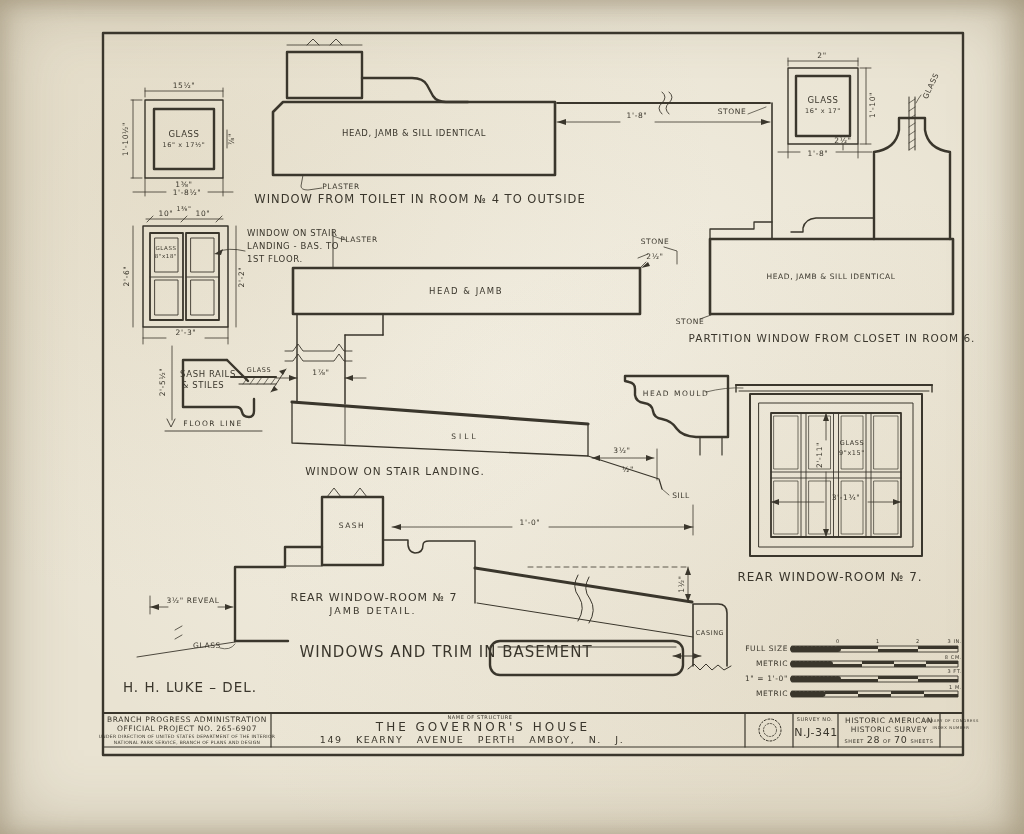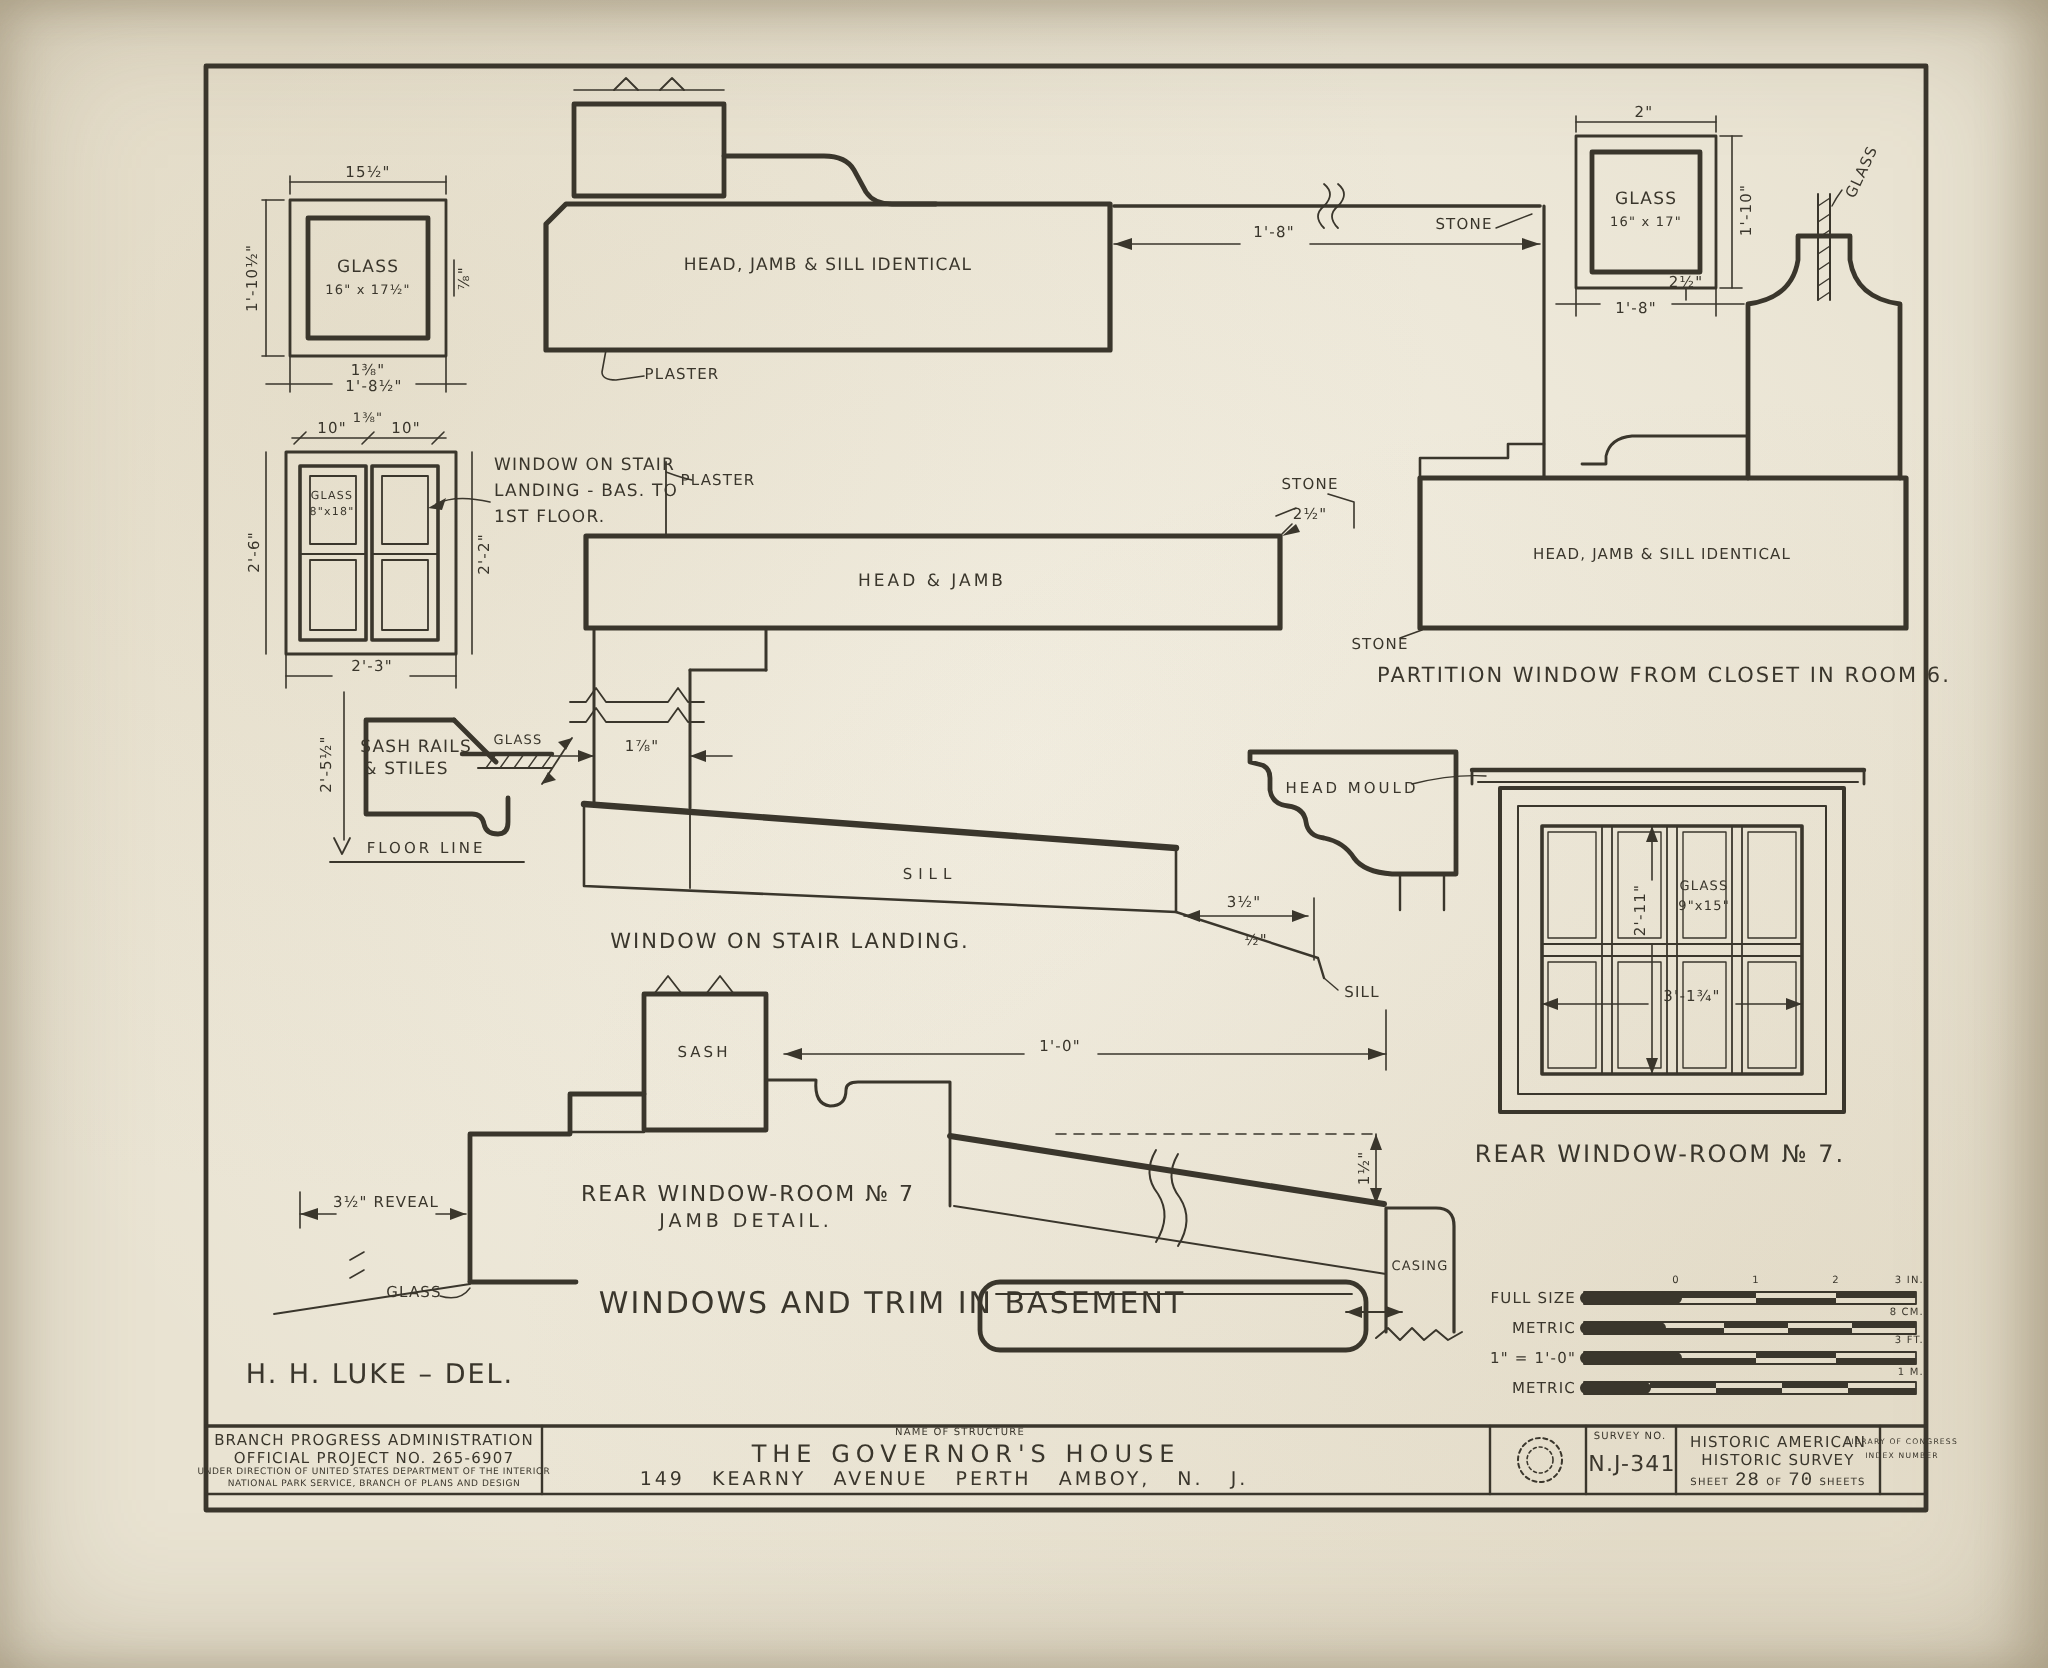--- a/index.html
+++ b/index.html
@@ -16,21 +16,21 @@
   .L{position:absolute;transform:translate(-50%,-50%);white-space:nowrap;color:#3a362c;letter-spacing:.6px;line-height:1;}
   .LL{transform:translate(0,-50%);}
   .RL{transform:translate(-100%,-50%);}
   .r90{transform:translate(-50%,-50%) rotate(-90deg);}
   .r65{transform:translate(-50%,-50%) rotate(-65deg);}
   .s5{font-size:5px;}
   .s55{font-size:5.5px;}
   .s6{font-size:6.5px;}
   .s7{font-size:7.5px;}
   .s8{font-size:8.5px;}
-  .s9{font-size:9.5px;font-family:Liberation Mono, monospace;}
+  .s9{font-size:9.5px;}
   .cap{letter-spacing:1px;}
   .sheetline{display:flex;align-items:baseline;gap:3px;}
 </style>
 </head>
 <body>
 
 <div class="sheet">
 
 <svg width="1024" height="834" viewBox="0 0 1024 834" fill="none" stroke="#3a362c" stroke-linecap="round" stroke-linejoin="round">
 
@@ -294,20 +294,21 @@
 <div class="L s7 r90" style="left:232px;top:139px">⅞"</div>
 <div class="L s8" style="left:184px;top:134px">GLASS</div>
 <div class="L s6" style="left:184px;top:145px">16" x 17½"</div>
 <div class="L s7" style="left:184px;top:185px">1⅜"</div>
 <div class="L s7" style="left:187px;top:193px">1'-8½"</div>
 
 <div class="L s8" style="left:414px;top:133px">HEAD, JAMB &amp; SILL IDENTICAL</div>
 <div class="L s7" style="left:341px;top:187px">PLASTER</div>
 <div class="L s7" style="left:637px;top:116px">1'-8"</div>
 <div class="L s7" style="left:732px;top:112px">STONE</div>
+<div class="L cap" style="left:420px;top:200px;font-size:11.5px">WINDOW FROM TOILET IN ROOM № 4 TO OUTSIDE</div>
 
 <div class="L s7" style="left:822px;top:56px">2"</div>
 <div class="L s7 r90" style="left:873px;top:105px">1'-10"</div>
 <div class="L s8" style="left:823px;top:100px">GLASS</div>
 <div class="L s6" style="left:823px;top:111px">16" x 17"</div>
 <div class="L s7" style="left:843px;top:141px">2½"</div>
 <div class="L s7" style="left:818px;top:154px">1'-8"</div>
 <div class="L s7 r65" style="left:931px;top:86px">GLASS</div>
 
 <div class="L s7" style="left:831px;top:277px">HEAD, JAMB &amp; SILL IDENTICAL</div>

